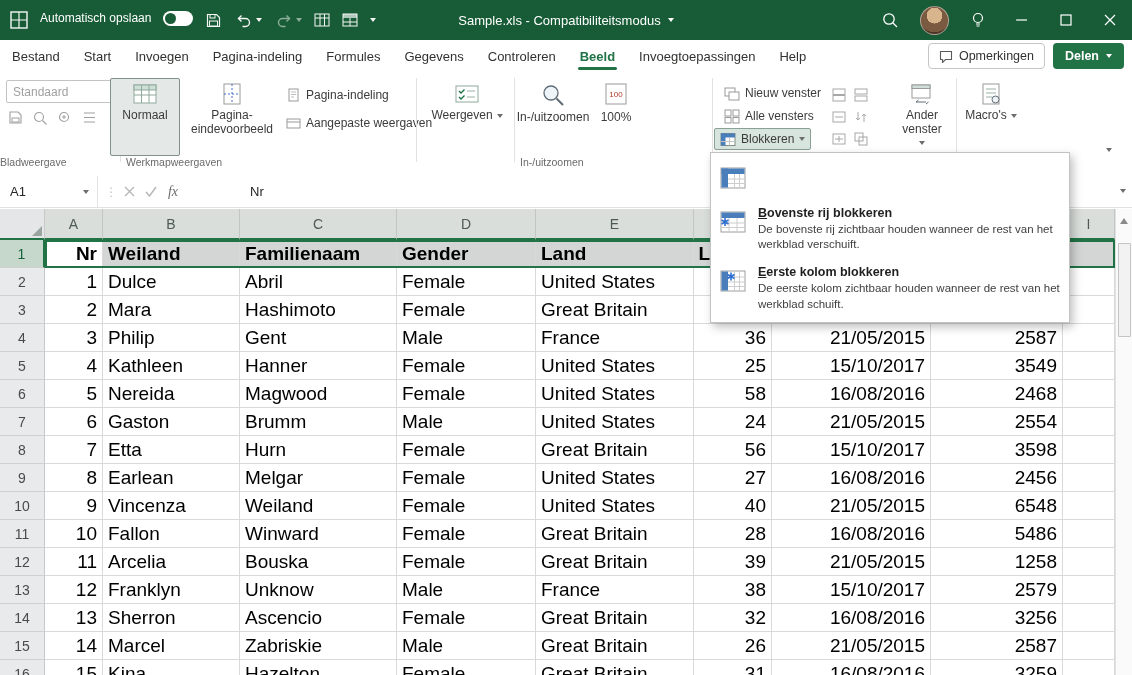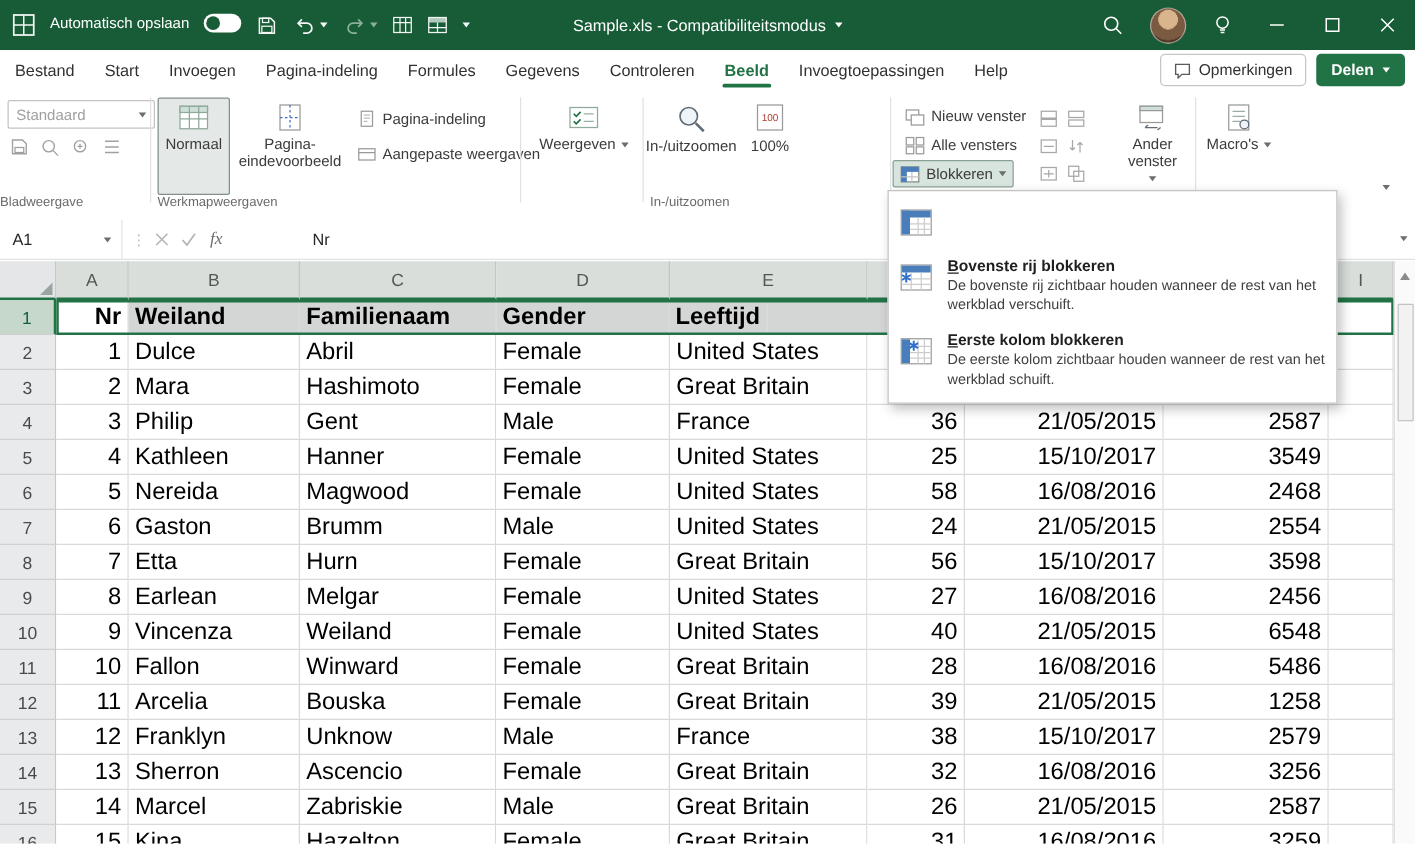--- a/index.html
+++ b/index.html
@@ -225,21 +225,21 @@
             <circle cx="7" cy="7" r="4.5" fill="none" stroke="#a0a0a0" stroke-width="1.1"></circle>
             <path d="M5 7h4M7 5v4" stroke="#a0a0a0"></path>
           </svg></span>
       <span><svg width="15" height="15">
             <path d="M2 3h11M2 7.5h11M2 12h11" stroke="#a0a0a0" stroke-width="1.2"></path>
           </svg></span>
     </div>
     <div class="glabel" style="left:0;width:118px;">Bladweergave</div>
     <div class="rdiv" style="left:120px;"></div>
 
-    <div class="rbtn-lg selected" style="left:126px;width:58px;">
+    <div class="rbtn-lg selected" style="left:110px;width:70px;">
       <svg width="26" height="24">
           <rect x="2" y="3" width="22" height="18" fill="#fff" stroke="#8fa99b"></rect>
           <rect x="2" y="3" width="22" height="5" fill="#cfe0d8" stroke="#8fa99b"></rect>
           <path d="M2 13h22M9.5 3v18M17 3v18" stroke="#8fa99b"></path>
         </svg>
       <span>Normaal</span>
     </div>
     <div class="rbtn-lg" style="left:188px;width:88px;">
       <svg width="24" height="24">
           <rect x="4" y="2" width="16" height="20" fill="#fff" stroke="#9a9a9a"></rect>
@@ -421,20 +421,21 @@
       <div class="colhead" style="width:132px">H</div>
       <div class="colhead" style="width:52px">I</div>
     </div>
   <div id="grid-rows">
       <div class="grow" style="top:240px">
         <div class="rowhead rsel">1</div>
         <div class="cell ar hdr act" style="width:58px">Nr</div>
         <div class="cell al hdr fill" style="width:137px">Weiland</div>
         <div class="cell al hdr fill" style="width:157px">Familienaam</div>
         <div class="cell al hdr fill" style="width:139px">Gender</div>
+        <div class="cell al hdr fill" style="width:158px">Land</div>
         <div class="cell ar hdr fill" style="width:78px">Leeftijd</div>
         <div class="cell ar hdr fill" style="width:159px"></div>
         <div class="cell ar hdr fill" style="width:132px"></div>
         <div class="cell al hdr fill" style="width:52px"></div>
       </div>
       <div class="grow" style="top:268px">
         <div class="rowhead">2</div>
         <div class="cell ar" style="width:58px">1</div>
         <div class="cell al" style="width:137px">Dulce</div>
         <div class="cell al" style="width:157px">Abril</div>

